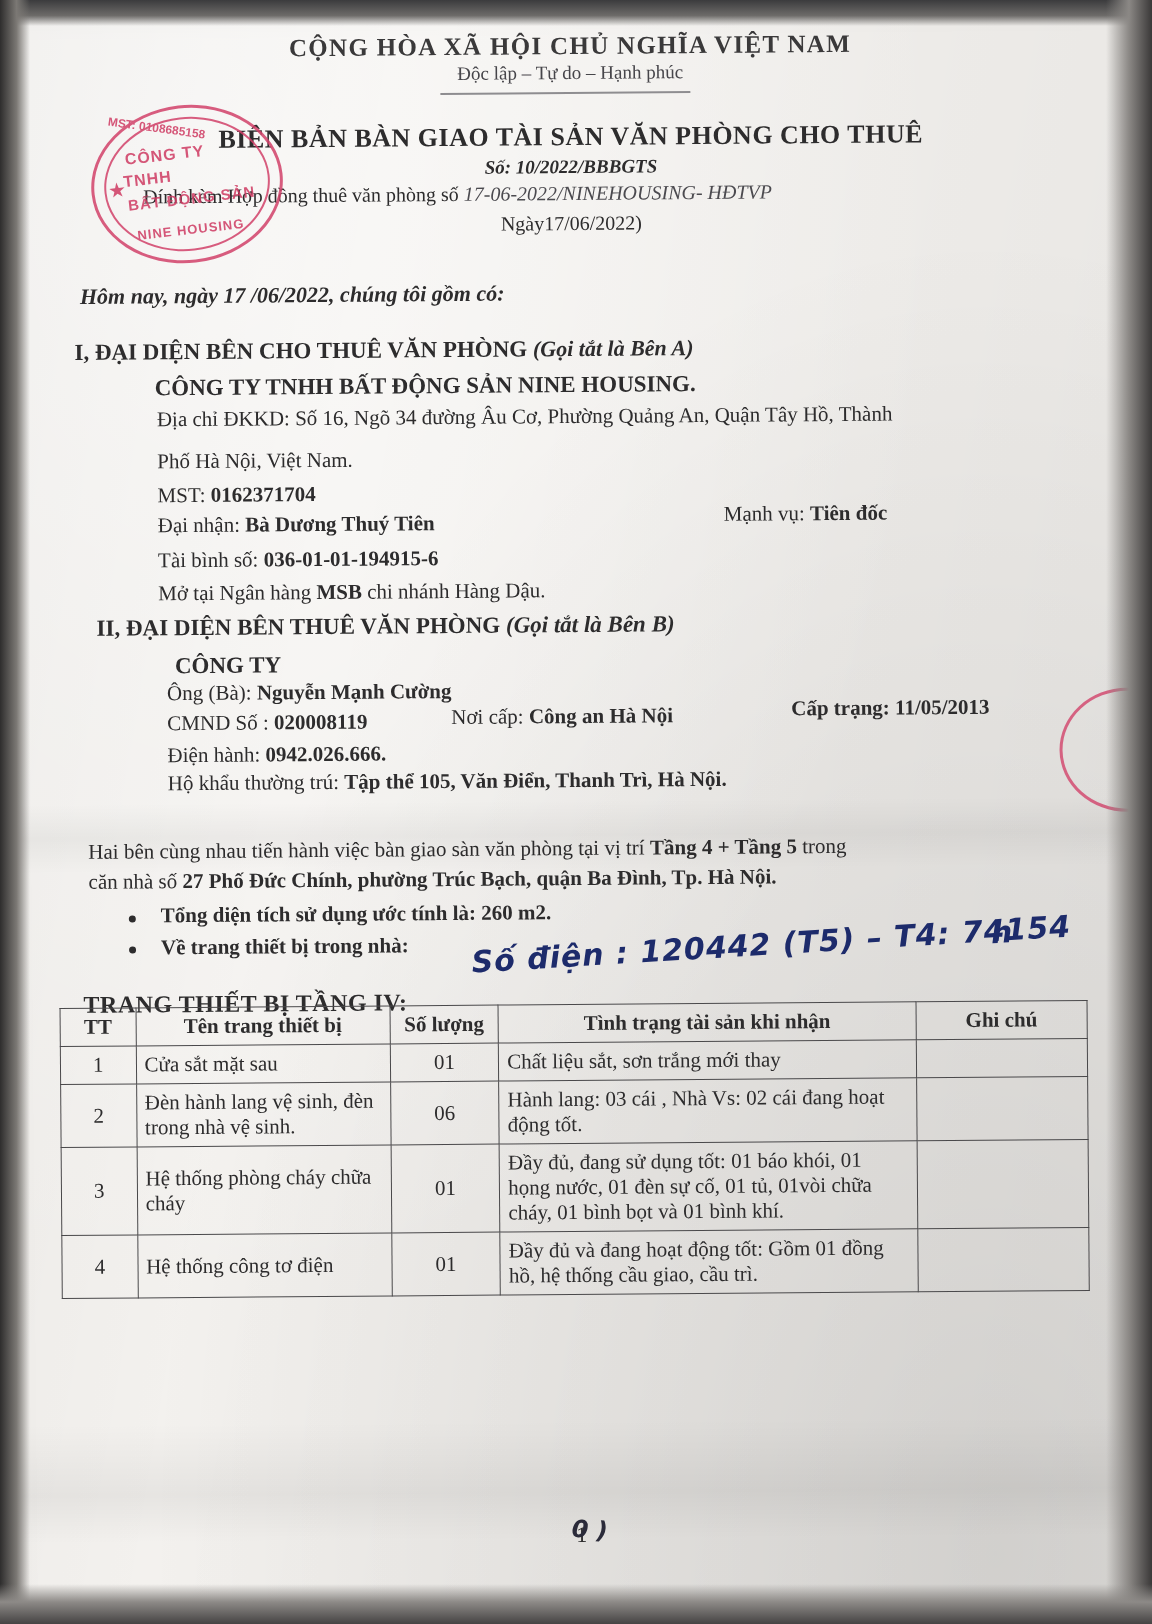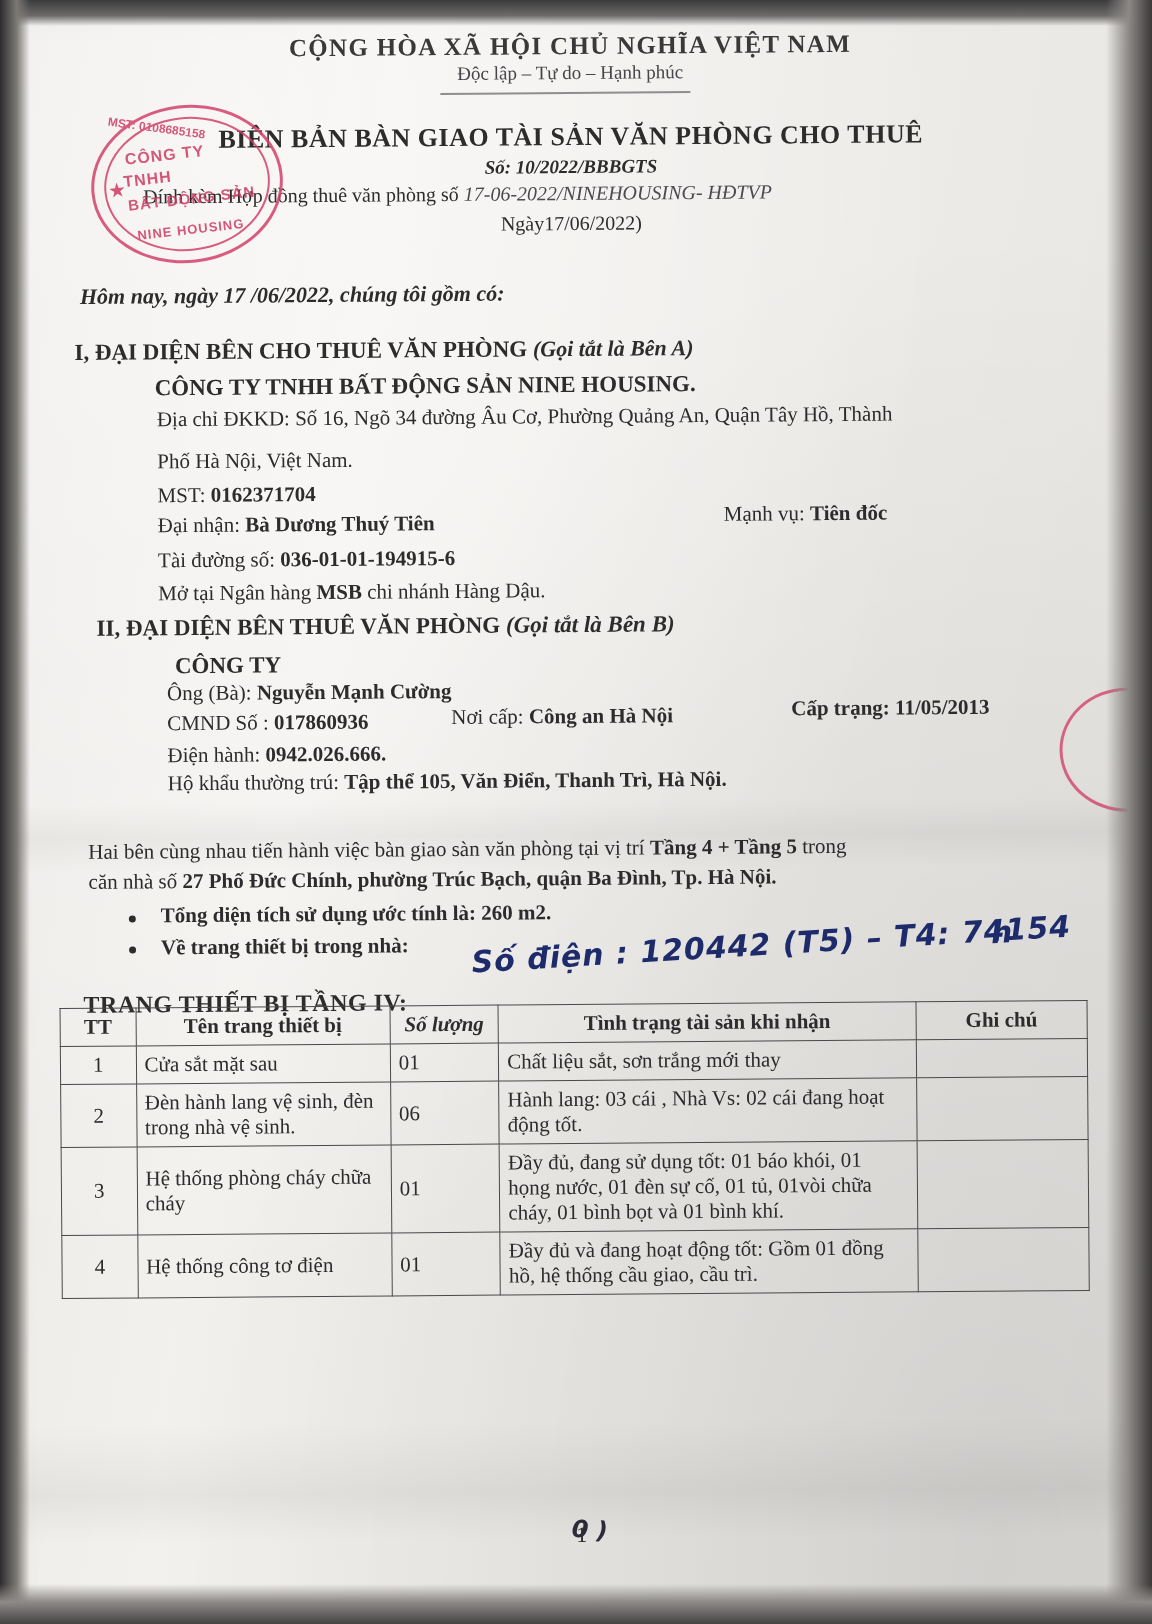--- a/index.html
+++ b/index.html
@@ -137,24 +137,24 @@
     font-size: 21px;
   }
   table.equip th, table.equip td {
     border: 1.6px solid #4a494b;
     padding: 6px 8px;
     vertical-align: middle;
     color: #2d2c2d;
   }
   table.equip th { font-weight: bold; text-align: center; }
   td.num { text-align: center; }
-  td.qty { }
+  td.qty { text-align: center; }
   .col-tt { width: 62px; }
   .col-name { width: 258px; }
-  .col-qty { width: 96px; font-style: italic; }
+  .col-qty { width: 96px; }
   .col-state { width: 440px; }
   .col-note { width: 168px; }
 
   .pagenum { top: 1522px; left: 0; font-size: 22px; }
 
   
   .stamp {
     position: absolute;
     left: 96px; top: 102px;
     width: 186px; height: 152px;
@@ -261,41 +261,41 @@
     </div>
     <div class="c rep">
       <span>Đại nhận:</span>
       <span class="b">Bà Dương Thuý Tiên</span>
     </div>
     <div class="c role">
       <span>Mạnh vụ:</span>
       <span class="b">Tiên đốc</span>
     </div>
     <div class="c acct">
-      <span>Tài đường số:</span>
+      <span>Tài bình số:</span>
       <span class="b">036-01-01-194915-6</span>
     </div>
     <div class="c bank">
       <span>Mở tại Ngân hàng</span>
       <span class="b">MSB</span>
       <span>chi nhánh Hàng Dậu.</span>
     </div>
 
     <div class="c sec2">
       <span>II, ĐẠI DIỆN BÊN THUÊ VĂN PHÒNG</span>
       <span class="i">(Gọi tắt là Bên B)</span>
     </div>
     <div class="c company-b">CÔNG TY</div>
     <div class="c personb">
       <span>Ông (Bà):</span>
       <span class="b">Nguyễn Mạnh Cường</span>
     </div>
     <div class="c cmnd">
       <span>CMND Số :</span>
-      <span class="b">017860936</span>
+      <span class="b">020008119</span>
     </div>
     <div class="c noicap">
       <span>Nơi cấp:</span>
       <span class="b">Công an Hà Nội</span>
     </div>
     <div class="c capngay">
       <span class="b">Cấp trạng:</span>
       <span class="b">11/05/2013</span>
     </div>
     <div class="c phone">

